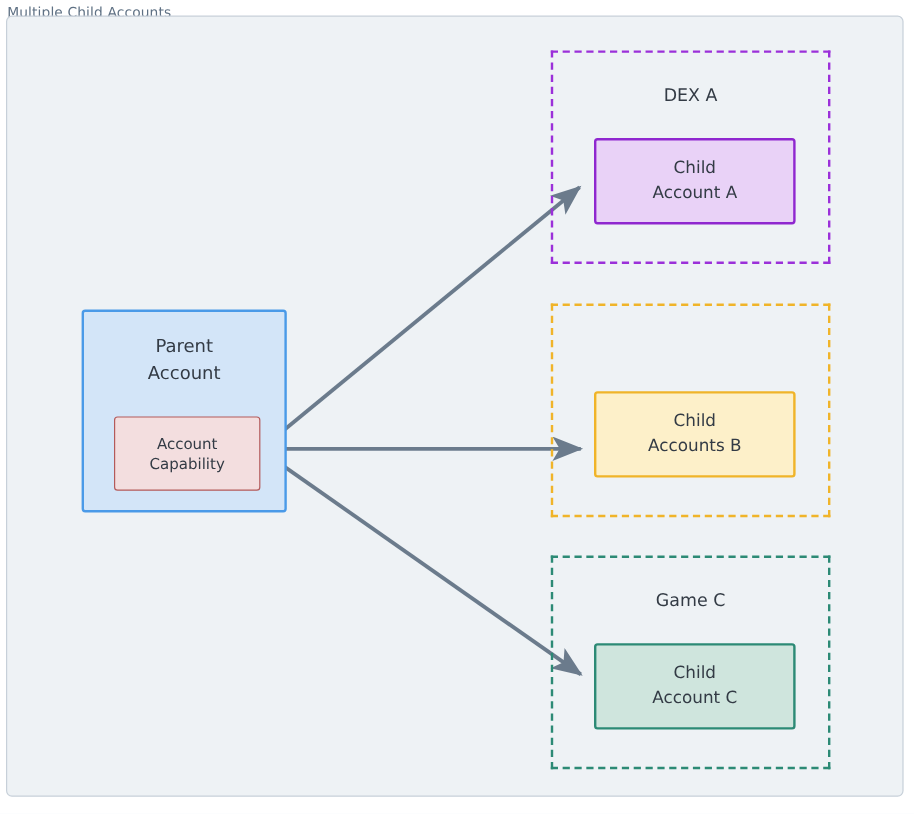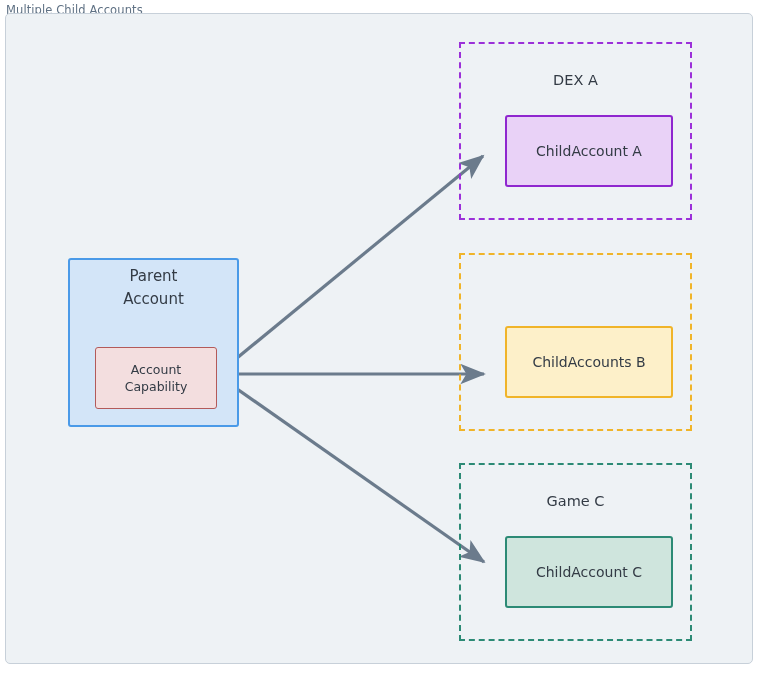--- a/index.html
+++ b/index.html
@@ -72,21 +72,21 @@
 
   
   #parent-account {
     left: 68px;
     top: 258px;
     width: 171px;
     height: 169px;
     background: #d3e5f8;
     border: 2px solid #4a9ae8;
     justify-content: flex-start;
-    padding-top: 5px;
+    padding-top: 17px;
   }
   #parent-account .title-line {
     font-size: 15px;
     color: #333b45;
     line-height: 23px;
   }
   #account-capability {
     position: absolute;
     left: 25px;
     top: 87px;
@@ -119,29 +119,30 @@
     position: absolute;
     left: 0;
     right: 0;
     top: 28px;
     text-align: center;
     font-size: 14.5px;
     color: #333b45;
   }
   .group .child-node {
     position: absolute;
-    left: 44px;
+    left: 34px;
     top: 71px;
     width: 168px;
     height: 72px;
     box-sizing: border-box;
     border-width: 2px;
     border-style: solid;
     border-radius: 3px;
     display: flex;
+    flex-direction: column;
     align-items: center;
     justify-content: center;
     font-size: 14px;
     color: #333b45;
     line-height: 21px;
   }
 
   #group-dex-a { left: 459px; top: 42px;  border-color: #9b30d9; text-decoration: underline; }
   #group-dex-a .child-node { background: #e9d2f7; border-color: #8f27cf; }
 

